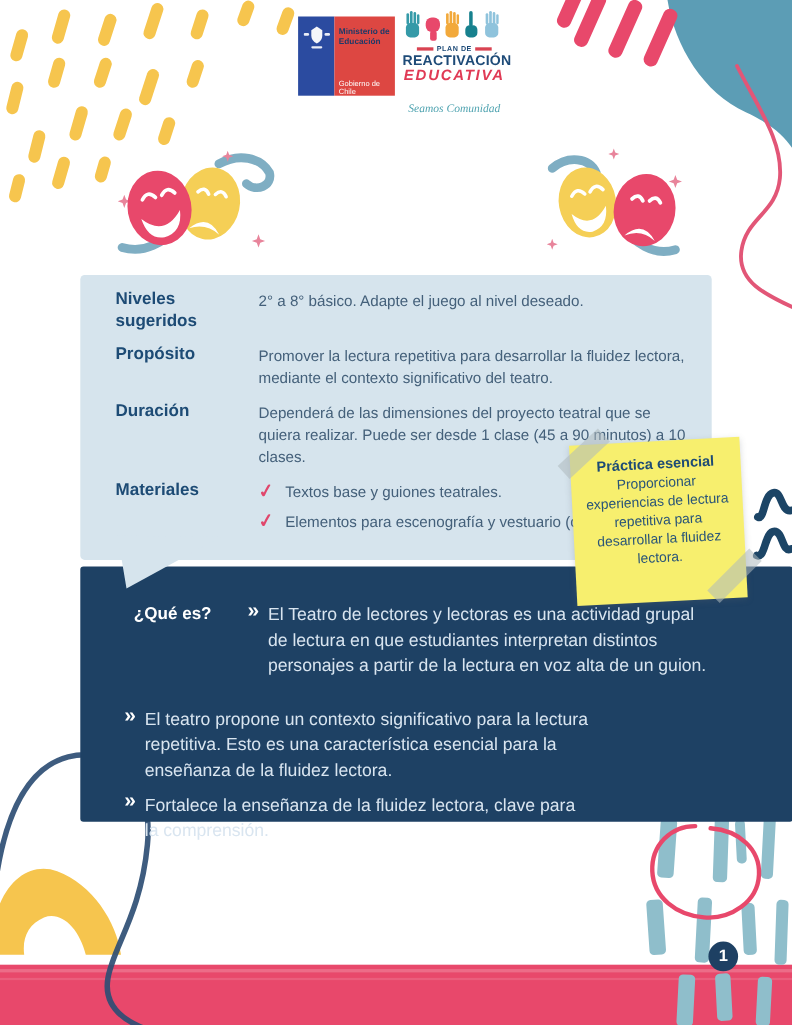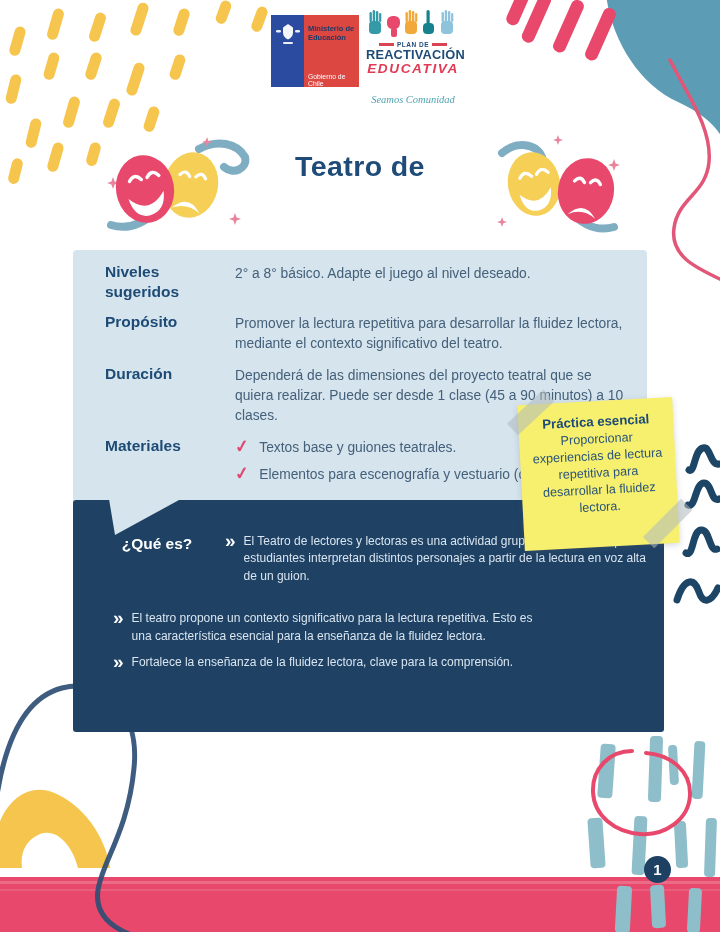--- a/index.html
+++ b/index.html
@@ -44,30 +44,30 @@
   #sticky-note{left:521px;top:401px;width:155px;height:146px;background:#F7EF6E;
                transform:rotate(-3deg);z-index:6;padding:13px 10px 0;box-sizing:border-box;
                box-shadow:0 2px 6px rgba(90,100,110,.25);}
   .note-title{font-size:13.2px;font-weight:700;color:#1D4B75;text-align:center;margin-bottom:2px;}
   .note-body{font-size:12.6px;color:#2A5578;text-align:center;line-height:1.35;}
   .tape{position:absolute;background:#AEB9BD;opacity:.55;}
   .tape-tl{left:-12px;top:0;width:50px;height:16px;transform:rotate(-40deg);}
   .tape-br{right:-16px;bottom:12px;width:54px;height:16px;transform:rotate(-42deg);}
 
   
-  #qa-box{left:73px;top:500px;width:591px;height:232px;background:#1E4164;border-radius:3px;
+  #qa-box{left:73px;top:515px;width:648px;height:232px;background:#1E4164;border-radius:3px;
           z-index:4;padding:33px 14px 0 28px;box-sizing:border-box;}
   .qa-section{display:flex;margin-bottom:16px;}
   .qa-label{flex:0 0 112px;color:#ffffff;font-weight:700;font-size:15.5px;text-align:center;
             line-height:1.3;padding-top:1px;}
   .qa-bullets{flex:1;margin-left:12px;}
   .qa-bullet{display:flex;margin-bottom:9px;}
   .chev{color:#ffffff;font-weight:700;font-size:19px;line-height:1;margin:-2px 9px 0 0;
         letter-spacing:-1px;flex:0 0 auto;}
-  .qa-text{color:#D9E5F0;font-size:12px;line-height:1.45;max-width:404px;}
+  .qa-text{color:#D9E5F0;font-size:16px;line-height:1.45;max-width:404px;}
 
   
   #bottom-bar{left:0;top:877px;width:720px;height:55px;background:#E8486B;z-index:1;}
   #bottom-bar .streak{position:absolute;left:0;width:720px;background:rgba(255,255,255,.20);}
   #page-badge{left:644px;top:856px;width:27px;height:27px;border-radius:50%;background:#1E4063;
               z-index:5;color:#fff;font-weight:700;font-size:15px;text-align:center;line-height:27px;}
 
   
   #deco{left:0;top:0;z-index:2;pointer-events:none;}
   svg{display:block;}
@@ -220,21 +220,20 @@
     </g>
     <g transform="rotate(-10 42 62)">
       <ellipse cx="42" cy="62" rx="29" ry="34" fill="#E8486B"></ellipse>
       <path d="M28,52 Q34,44 40,52" stroke="#fff" stroke-width="3.4" fill="none" stroke-linecap="round"></path>
       <path d="M46,51 Q52,43 58,51" stroke="#fff" stroke-width="3.4" fill="none" stroke-linecap="round"></path>
       <path d="M24,69 Q42,89 60,67 Q59,87 42,89 Q27,89 24,69 Z" fill="#fff"></path>
     </g>
   </svg>
 
   <div id="title" class="abs">
-    <div>Teatro de</div>
   </div>
 
   <svg id="masks-right" class="abs" width="128" height="112" viewBox="0 0 128 112">
     <g fill="none" stroke="#7FAEC3" stroke-width="8" stroke-linecap="round">
       <path d="M120,98 C100,104 82,92 72,76"></path>
       <path d="M8,24 C22,12 42,14 48,28 C50,40 36,46 28,38"></path>
     </g>
     <g fill="#E8849B">
       <path d="M64,6 l1.3,3.7 3.7,1.3 -3.7,1.3 -1.3,3.7 -1.3,-3.7 -3.7,-1.3 3.7,-1.3 z"></path>
       <path d="M120,30 l1.6,4.4 4.4,1.6 -4.4,1.6 -1.6,4.4 -1.6,-4.4 -4.4,-1.6 4.4,-1.6 z"></path>

